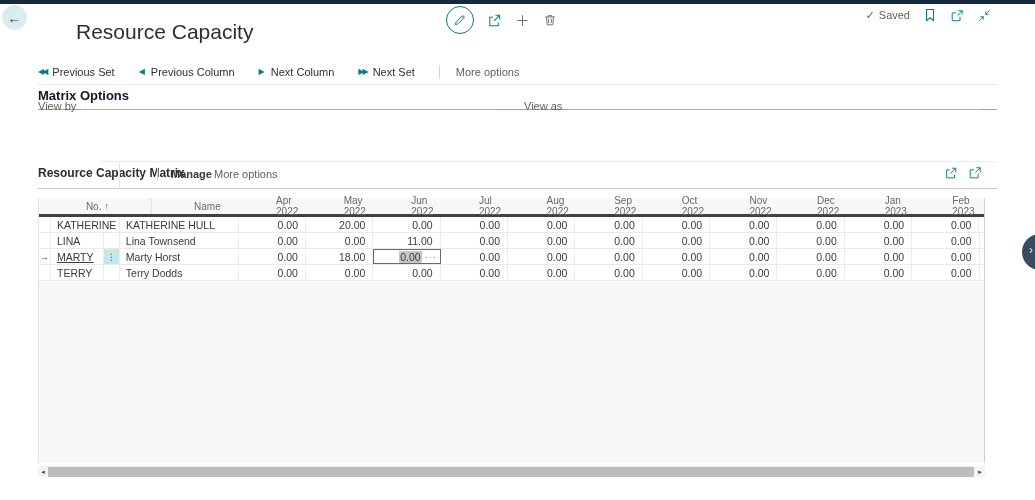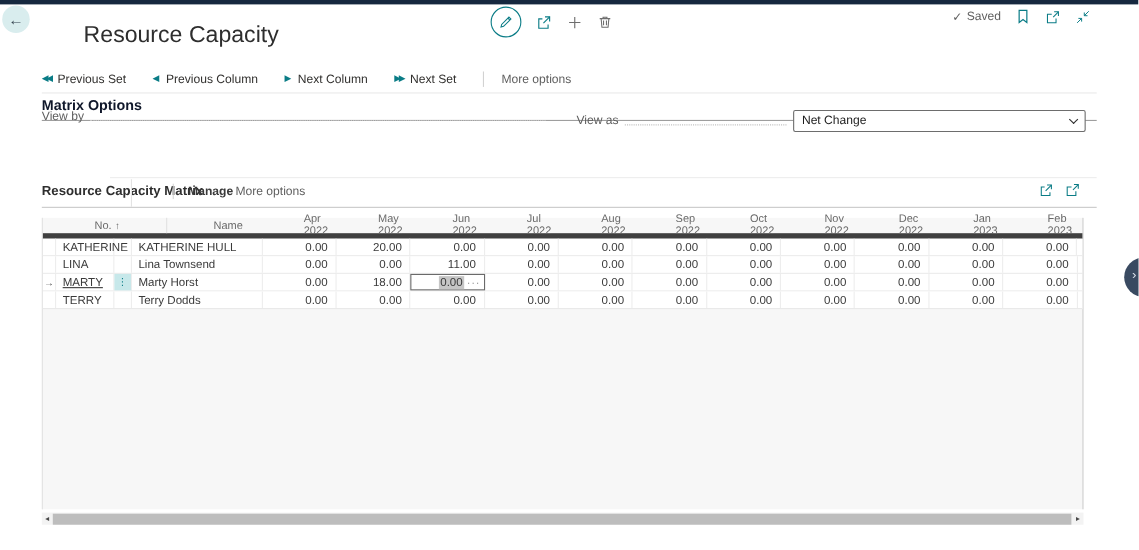--- a/index.html
+++ b/index.html
@@ -57,21 +57,21 @@
   .mx-divider { position:absolute; left:157px; top:167px; width:1px; height:14px; background:#d6d6d6; }
   .mx-manage { position:absolute; left:171px; top:168px; font-size:11px; font-weight:bold; color:#3a3a3a; cursor:pointer; }
   .mx-more { position:absolute; left:214px; top:168px; font-size:11px; color:#5f5f5f; cursor:pointer; }
   .mx-icons { position:absolute; left:944px; top:166px; display:flex; gap:10px; color:#0a7c86; }
   .mx-rule { position:absolute; left:38px; top:188px; width:959px; height:1px; background:#c9c9c9; }
   .mx-vline { position:absolute; left:119px; top:163px; width:1px; height:25px; background:#e3e3e3; }
 
   
   .grid { position:absolute; left:38px; top:198px; width:947px; height:265px; background:#f7f7f7;
     border-left:1px solid #e2e2e2; border-right:1px solid #cfcfcf; }
-  .ghead { display:flex; height:19px; align-items:center; border-bottom:5px solid #404040;
+  .ghead { display:flex; height:19px; align-items:center; border-bottom:3px solid #404040;
     font-size:10px; color:#696969;gap:36px; }
   .gh { height:100%; display:flex; align-items:center; }
   .gh.gutter { width:12px; }
   .gh.no { width:53px; padding-left:6px; gap:3px; cursor:pointer; }
   .gh.dots { width:16px; border-right:1px solid #e2e2e2; }
   .gh.name { width:119px; padding-left:6px; cursor:pointer; }
   .gh.month { width:67.5px; justify-content:flex-end; padding-right:7px; cursor:pointer; }
   .sort-arrow { font-size:9px; color:#696969; }
 
   .grow { display:flex; height:16px; background:#fff; border-bottom:1px solid #e9e9e9;
@@ -207,24 +207,20 @@
   <div class="mo-heading">Matrix Options</div>
   <div class="mo-rule"></div>
 
   <div class="field-row left">
     <span class="field-label">View by</span>
     <span class="leader"></span>
   </div>
   <div class="field-row right">
     <span class="field-label">View as</span>
     <span class="leader"></span>
-    <div class="select-box">
-      <span class="val">Net Change</span>
-      <span class="chev"></span>
-    </div>
   </div>
 
   <div class="matrix-top-line"></div>
   <div class="mx-heading">Resource Capacity Matrix</div>
   <div class="mx-divider"></div>
   <div class="mx-manage">Manage</div>
   <div class="mx-more">More options</div>
   <div class="mx-icons">
     <span>
       <svg width="14" height="14" viewBox="0 0 16 16" fill="none" stroke="currentColor" stroke-width="1.1">

